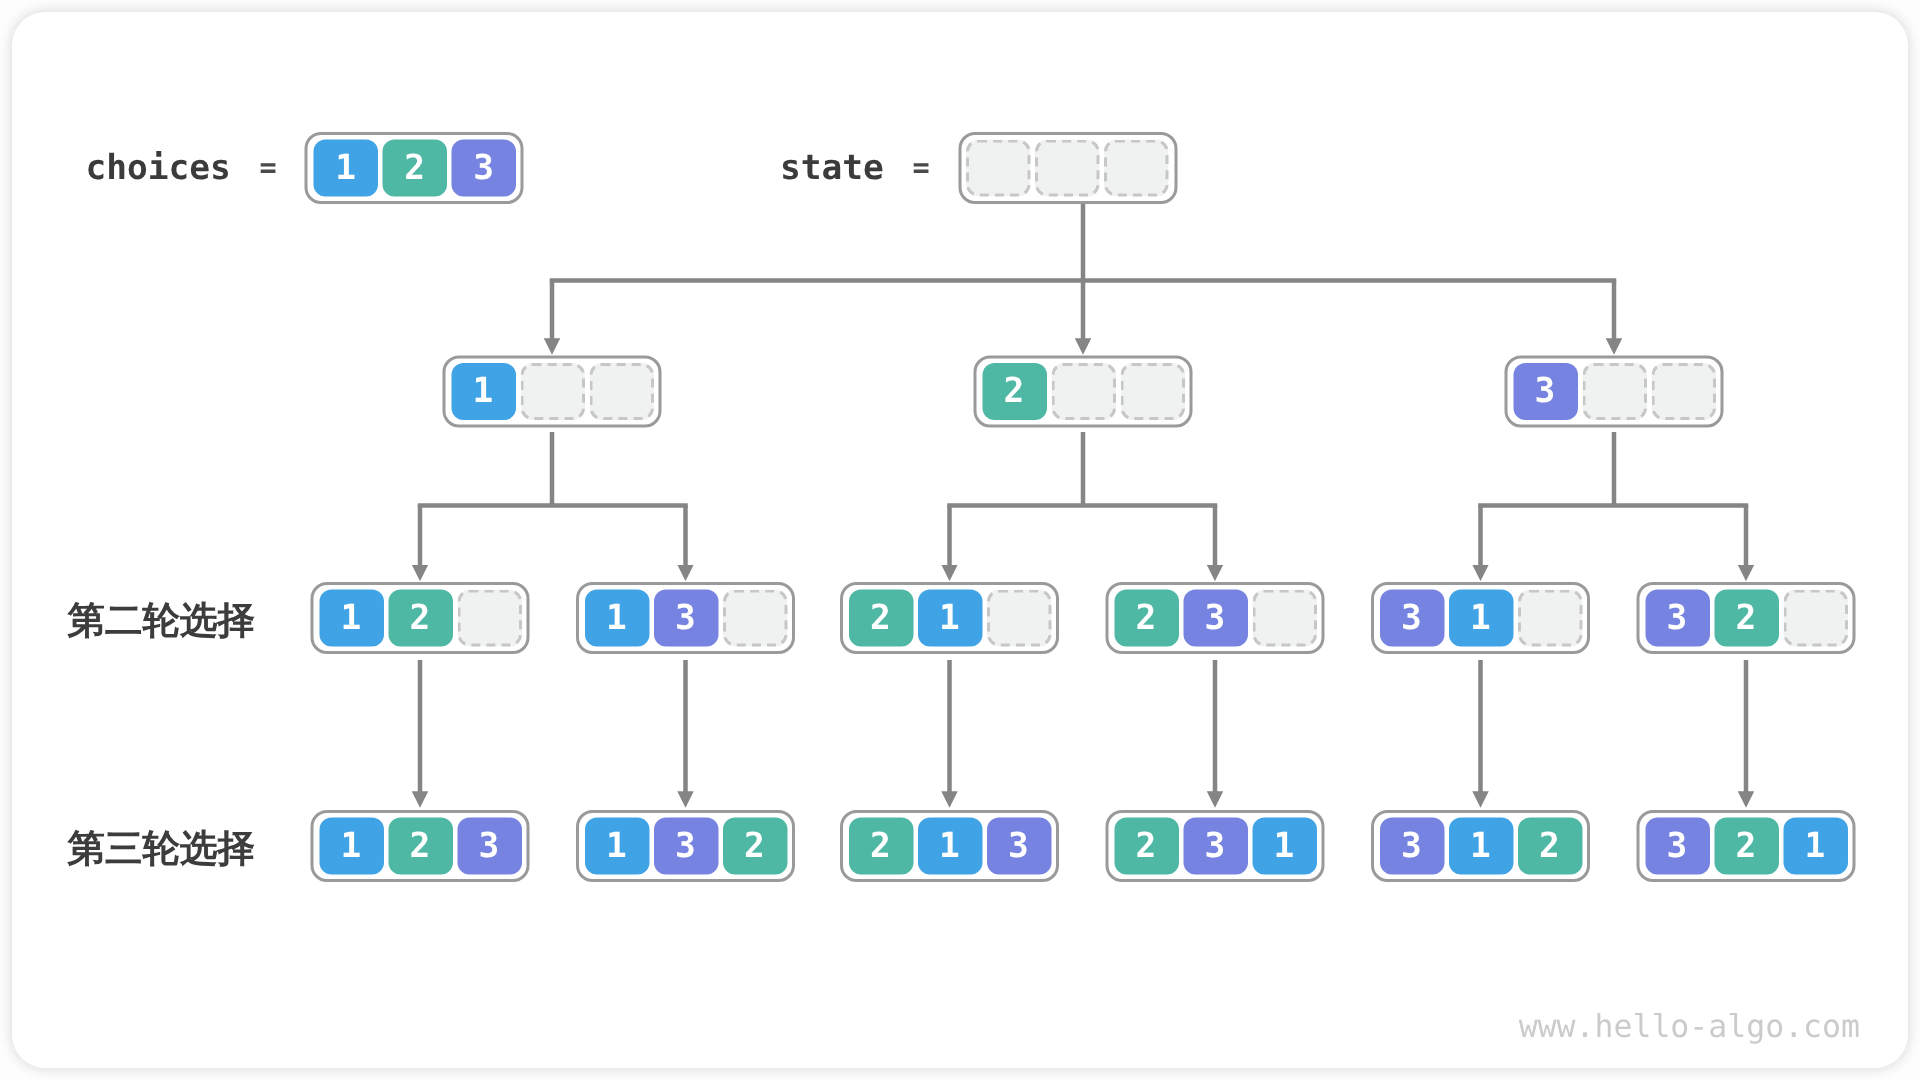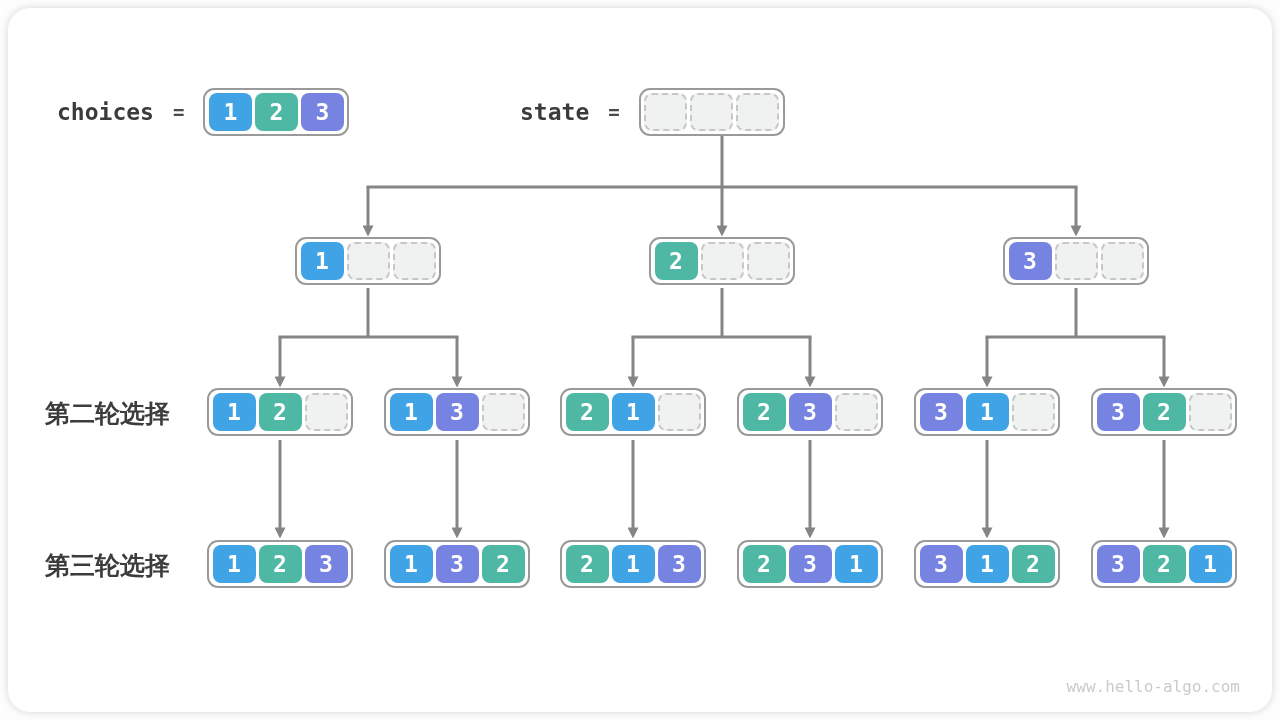--- a/index.html
+++ b/index.html
@@ -38,21 +38,21 @@
     position:absolute;left:45px;width:170px;height:50px;
     display:flex;align-items:center;
     font-size:25px;font-weight:600;color:#3c3c3c;
   }
 
   svg.connectors{position:absolute;inset:0;pointer-events:none;}
   svg.connectors path{stroke:#858585;stroke-width:3;fill:none;}
 
   .watermark{
     position:absolute;right:40px;bottom:24px;
-    font-family:"DejaVu Sans Mono", monospace;font-size:16px;color:#c9cbcd;margin-left:48px;
+    font-family:"DejaVu Sans Mono", monospace;font-size:21px;color:#c9cbcd;margin-left:48px;
   }
 </style>
 </head>
 <body>
 
 <div class="card"></div>
 
 <div class="layer">
 
   <svg class="connectors" width="1280" height="720" viewBox="0 0 1280 720">

